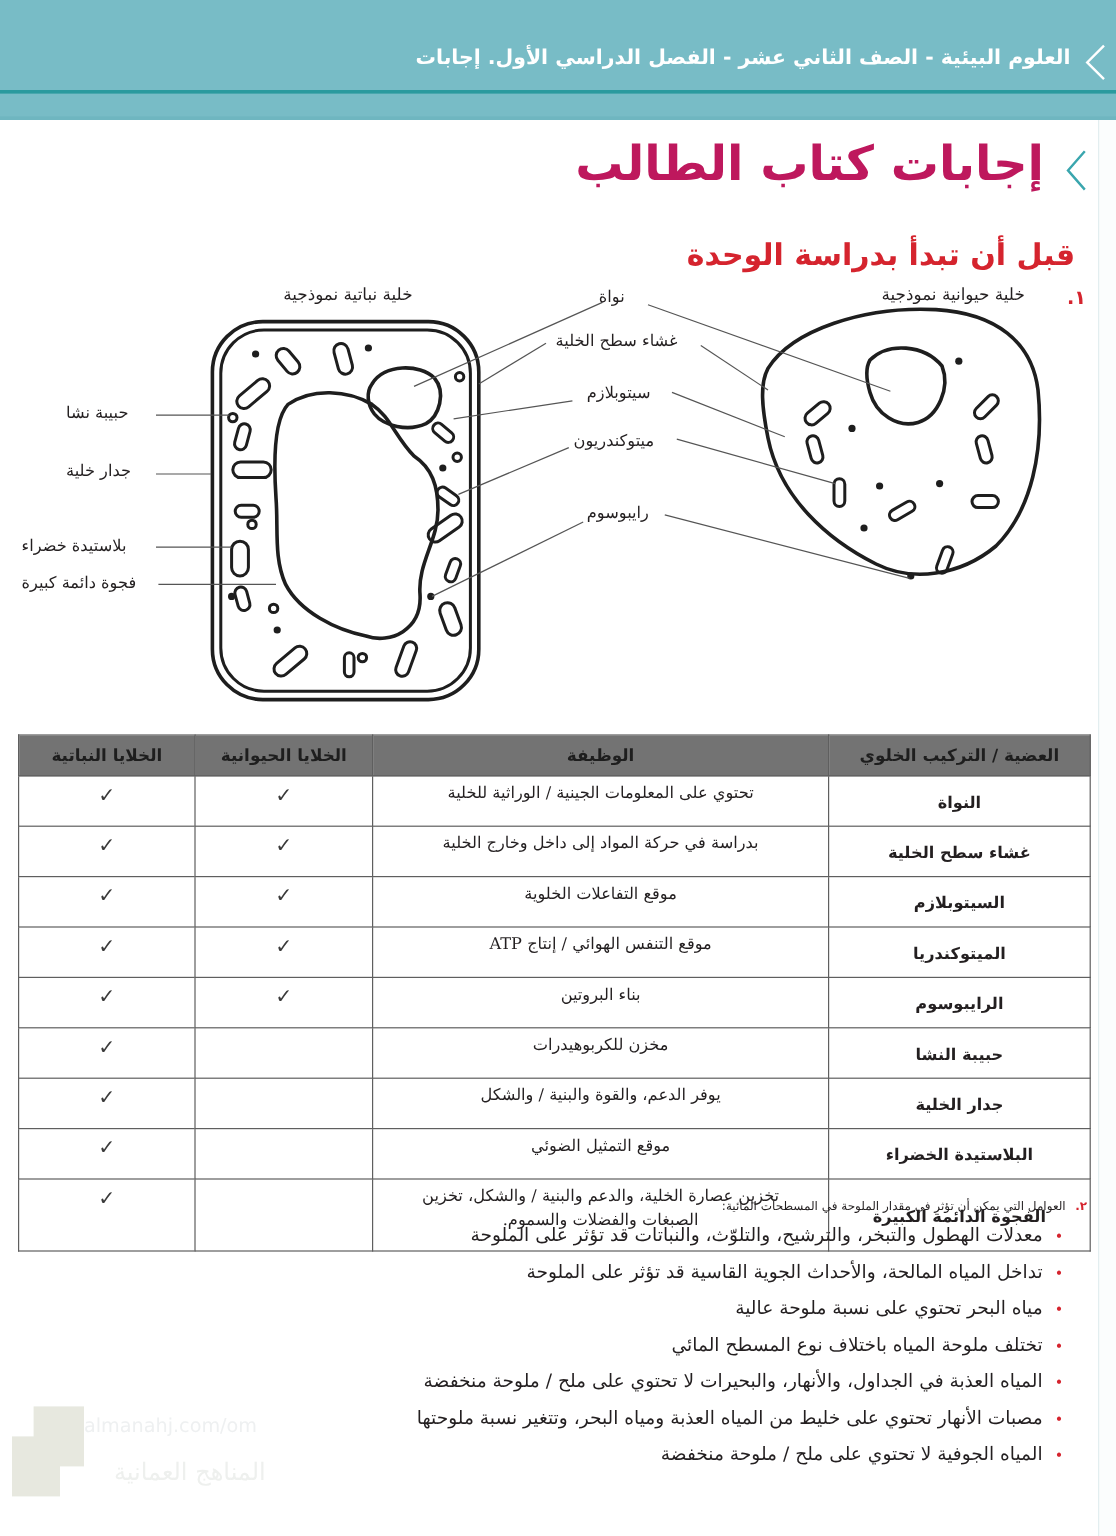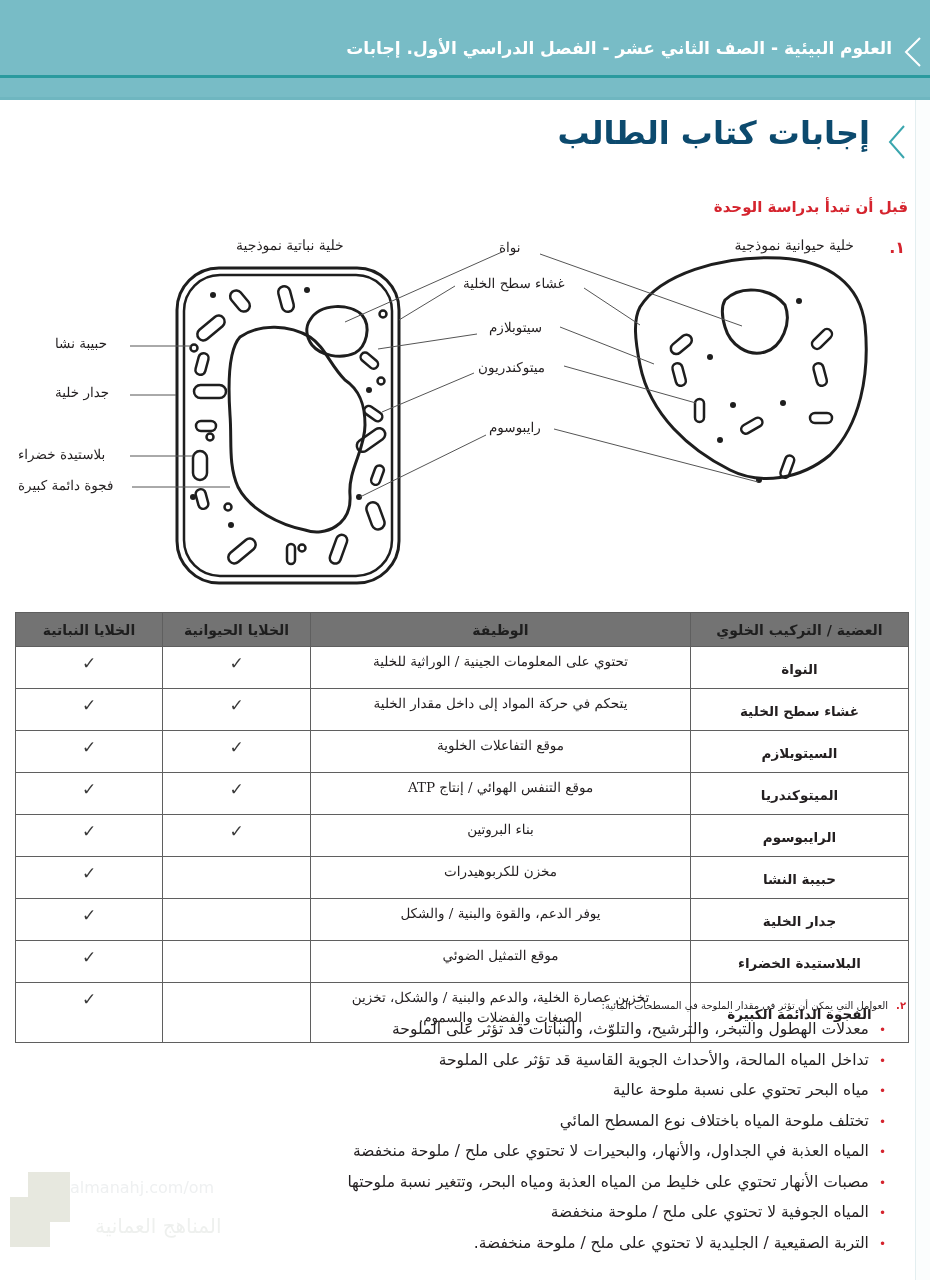--- a/index.html
+++ b/index.html
@@ -25,28 +25,28 @@
   }
   .banner-chevron {
     position: absolute; right: 4px; top: 34px; width: 28px; height: 36px;
   }
   .right-strip {
     position: absolute; right: 0; top: 100px; width: 14px; height: 1180px;
     border-left: 1px solid #e3eef0; background: #fbfdfd;
   }
   .page-title {
     position: absolute; right: 60px; top: 114px; direction: rtl;
-    font-size: 32px; font-weight: bold; color: #0c4a6e; white-space: nowrap;
+    font-size: 40px; font-weight: bold; color: #be185d; white-space: nowrap;
   }
   .title-chevron {
     position: absolute; right: 20px; top: 122px; width: 26px; height: 40px;
   }
   .section-heading {
-    position: absolute; right: 22px; top: 198px; direction: rtl;
-    font-size: 15px; font-weight: bold; color: #d5242e; white-space: nowrap;
+    position: absolute; right: 34px; top: 198px; direction: rtl;
+    font-size: 25px; font-weight: bold; color: #d5242e; white-space: nowrap;
   }
   .q-number {
     position: absolute; direction: rtl; font-size: 16px; font-weight: bold; color: #d5242e;
   }
   .cap {
     position: absolute; direction: rtl; font-family: "DejaVu Serif", serif;
     font-size: 14px; color: #231f20; white-space: nowrap;
   }
   .diagram {
     position: absolute; left: 0; top: 225px; width: 930px; height: 370px;
@@ -225,21 +225,21 @@
   </thead>
   <tbody>
     <tr>
       <td class="org">النواة</td>
       <td class="fn">تحتوي على المعلومات الجينية / الوراثية للخلية</td>
       <td class="chk">✓</td>
       <td class="chk">✓</td>
     </tr>
     <tr>
       <td class="org">غشاء سطح الخلية</td>
-      <td class="fn">يتحكم في حركة المواد إلى داخل مقدار الخلية</td>
+      <td class="fn">بدراسة في حركة المواد إلى داخل وخارج الخلية</td>
       <td class="chk">✓</td>
       <td class="chk">✓</td>
     </tr>
     <tr>
       <td class="org">السيتوبلازم</td>
       <td class="fn">موقع التفاعلات الخلوية</td>
       <td class="chk">✓</td>
       <td class="chk">✓</td>
     </tr>
     <tr>
@@ -286,21 +286,20 @@
     <span class="num">٢.</span><span>العوامل التي يمكن أن تؤثر في مقدار الملوحة في المسطحات المائية:</span>
   </div>
   <ul>
     <li><span class="bullet">•</span><span>معدلات الهطول والتبخر، والترشيح، والتلوّث، والنباتات قد تؤثر على الملوحة</span></li>
     <li><span class="bullet">•</span><span>تداخل المياه المالحة، والأحداث الجوية القاسية قد تؤثر على الملوحة</span></li>
     <li><span class="bullet">•</span><span>مياه البحر تحتوي على نسبة ملوحة عالية</span></li>
     <li><span class="bullet">•</span><span>تختلف ملوحة المياه باختلاف نوع المسطح المائي</span></li>
     <li><span class="bullet">•</span><span>المياه العذبة في الجداول، والأنهار، والبحيرات لا تحتوي على ملح / ملوحة منخفضة</span></li>
     <li><span class="bullet">•</span><span>مصبات الأنهار تحتوي على خليط من المياه العذبة ومياه البحر، وتتغير نسبة ملوحتها</span></li>
     <li><span class="bullet">•</span><span>المياه الجوفية لا تحتوي على ملح / ملوحة منخفضة</span></li>
-    <li><span class="bullet">•</span><span>التربة الصقيعية / الجليدية لا تحتوي على ملح / ملوحة منخفضة.</span></li>
   </ul>
 </div>
 
 <div class="watermark">
   <div class="wm-block1"></div>
   <div class="wm-block2"></div>
   <div class="wm-url">almanahj.com/om</div>
   <div class="wm-name">المناهج العمانية</div>
 </div>
 

